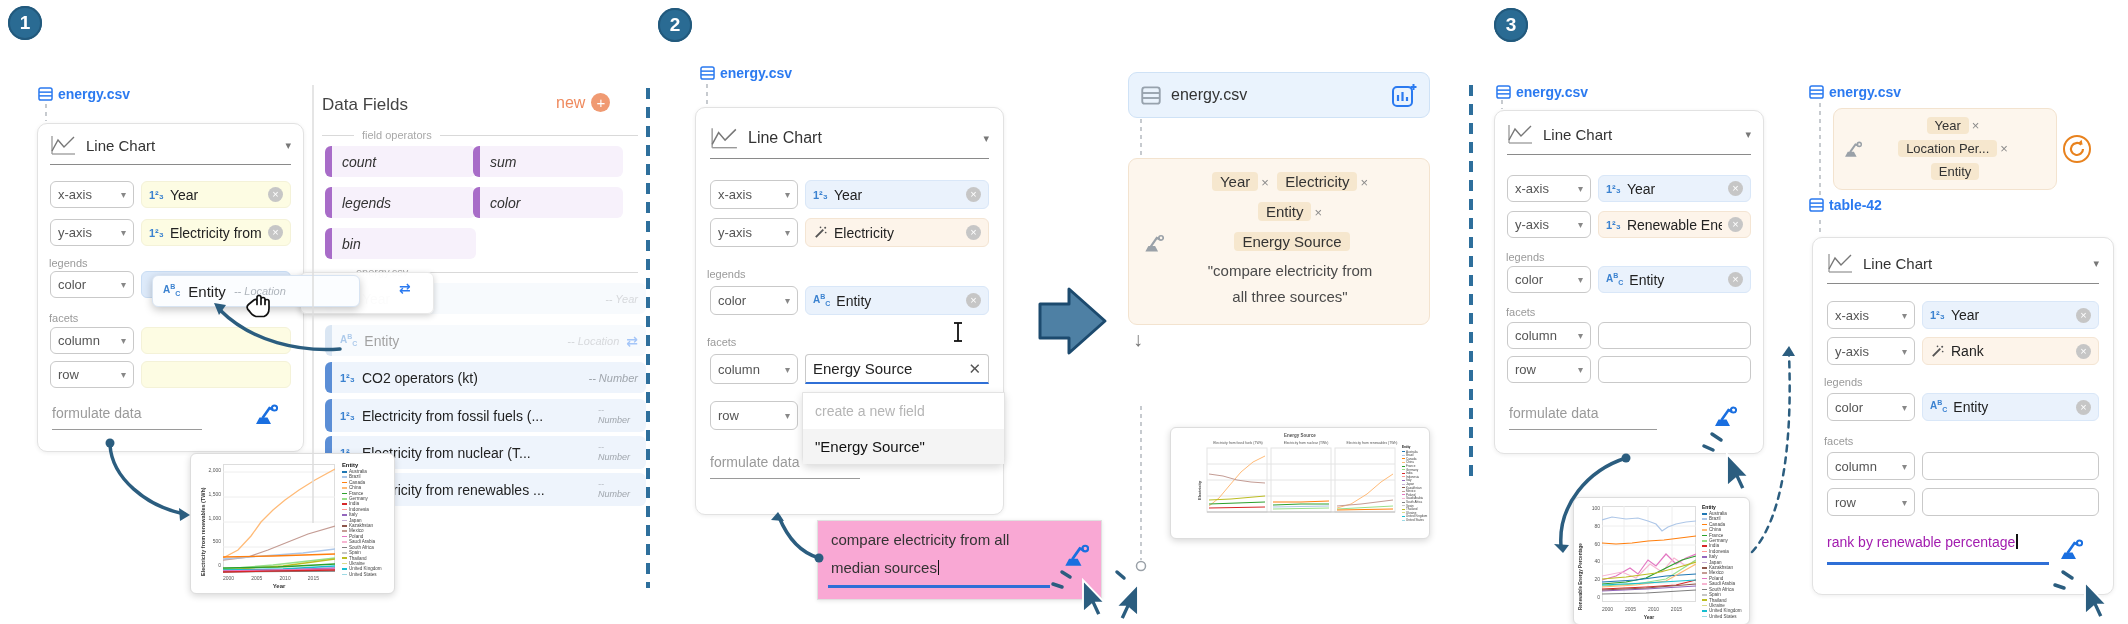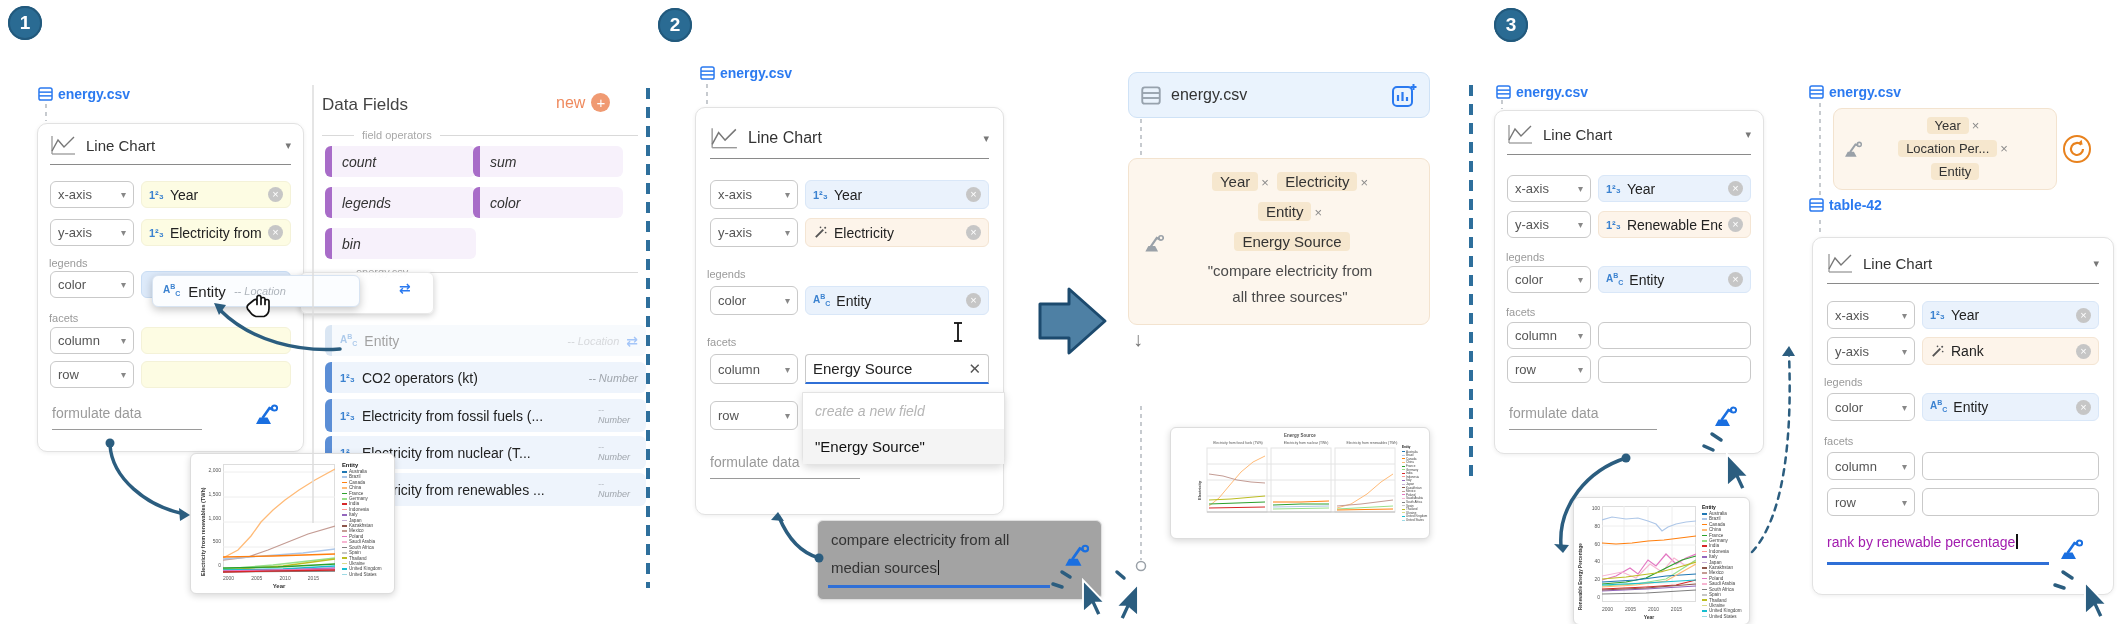--- a/index.html
+++ b/index.html
@@ -58,24 +58,24 @@
   .node .sp{flex:1;}
   .prompt{position:absolute;background:#fdf6ed;border:1px solid #f3e3cf;border-radius:9px;}
   .chip{display:inline-block;background:#f6e7ce;border-radius:4px;padding:1px 8px;font-size:15px;color:#333;}
   .chipx{color:#8a8a8a;font-size:13px;margin:0 4px 0 3px;}
   .prow{position:absolute;left:34px;right:8px;text-align:center;white-space:nowrap;}
   .quote{position:absolute;left:30px;right:8px;text-align:center;font-size:15px;color:#4a4a4a;}
   .downarrow{position:absolute;color:#777;font-size:20px;}
   
   .ddown{position:absolute;background:#fff;border:1px solid #e3e3e3;border-radius:0 0 8px 8px;
          box-shadow:0 3px 8px rgba(0,0,0,.15);z-index:40;}
-  .ddp{padding:10px 12px;font-size:14px;color:#b5b5b5;font-style:italic;}
+  .ddp{padding:10px 12px;font-size:14px;color:#b5b5b5;}
   .ddo{padding:9px 12px;font-size:15px;color:#111;background:#f4f4f4;}
   
-  .nlbox{position:absolute;background:#a3a3a3;border:1px solid #e0e0e0;border-radius:6px;box-shadow:0 1px 4px rgba(0,0,0,.1);}
+  .nlbox{position:absolute;background:#f9a8d4;border:1px solid #e0e0e0;border-radius:0;box-shadow:0 1px 4px rgba(0,0,0,.1);}
   .nlline{position:absolute;left:13px;font-size:15px;color:#333;white-space:nowrap;}
   .blueline{position:absolute;height:0;border-top:3px solid #2f6fd6;}
   .caretbar{display:inline-block;width:1.5px;height:15px;background:#111;vertical-align:-2px;margin-left:1px;}
   
   .thumb{position:absolute;background:#fff;border:1px solid #ddd;border-radius:6px;box-shadow:0 2px 7px rgba(0,0,0,.16);overflow:hidden;}
   .ylabrot{position:absolute;transform:rotate(-90deg);transform-origin:left top;font-size:5.5px;font-weight:bold;color:#333;white-space:nowrap;}
   .yticks{position:absolute;display:flex;flex-direction:column;justify-content:space-between;align-items:flex-end;}
   .yticks div{font-size:5px;color:#555;line-height:5px;}
   .xticks{position:absolute;display:flex;justify-content:space-between;}
   .xticks div{font-size:5px;color:#555;}
@@ -193,20 +193,25 @@
   <div class="opchip" style="left:473px;top:146px;width:133px;height:31px">sum</div>
   <div class="opchip" style="left:325px;top:187px;width:134px;height:31px">legends</div>
   <div class="opchip" style="left:473px;top:187px;width:133px;height:31px">color</div>
   <div class="opchip" style="left:325px;top:228px;width:134px;height:31px">bin</div>
   <div class="df-divider" style="left:322px;top:266px;width:316px">
     <span class="dl" style="width:26px"></span>
       <span>energy.csv</span>
       <span class="dl" style="flex:1"></span>
   </div>
 
+  <div class="frow faded" style="left:325px;top:283px;width:298px;height:31px">
+    <span class="ico123">1²₃</span>
+    <span class="fname">Year</span>
+    <span class="hint">-- Year</span>
+  </div>
   <div class="ghost" style="left:300px;top:272px;width:132px;height:40px">
     <span class="swapico abs" style="left:98px;top:7px">⇄</span>
   </div>
   <div class="frow faded" style="left:325px;top:325px;width:298px;height:31px">
     <span class="icoabc"><span>A</span><sup>B</sup><sub>C</sub></span>
     <span class="fname">Entity</span>
     <span class="hint">-- Location</span>
     <span class="swapico">⇄</span>
   </div>
   <div class="frow" style="left:325px;top:362px;width:298px;height:31px">

